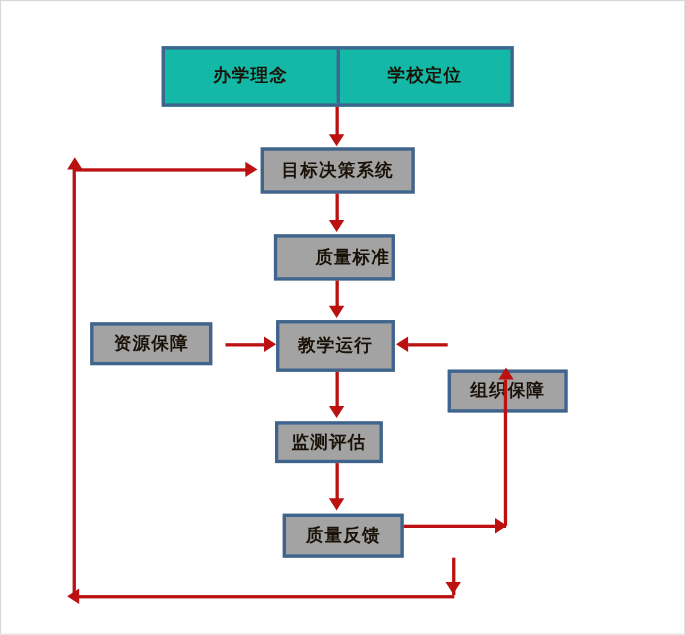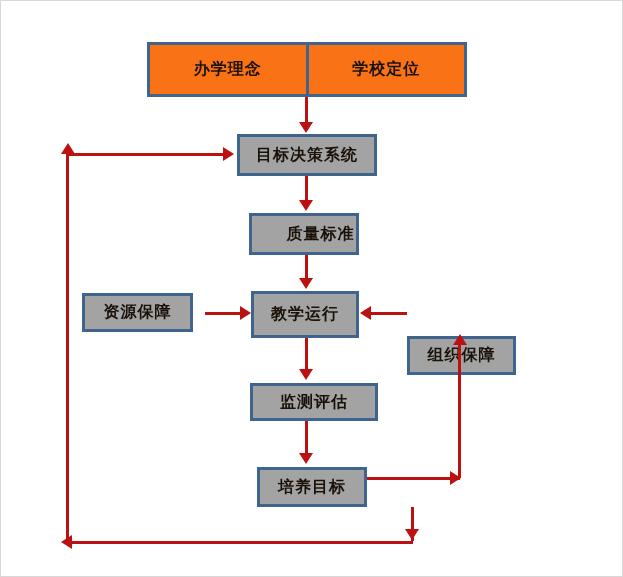--- a/index.html
+++ b/index.html
@@ -37,21 +37,21 @@
 
   
   .trio {
     position: absolute;
     left: 146px;
     top: 41px;
     width: 320px;
     height: 55px;
     box-sizing: border-box;
     border: 3px solid #3f648e;
-    background: #f97316;
+    background: #14b8a6;
     display: flex;
     text-align: right;
   }
   .trio .cell {
     flex: 1 1 0;
     display: flex;
     align-items: center;
     justify-content: center;
     color: #1a1208;
     font-weight: bold;
@@ -109,23 +109,23 @@
   <div class="node green" style="left:236px; top:133px; width:140px; height:42px;">目标决策系统</div>
 
   <div class="node green" style="left:248px; top:212px; width:110px; height:42px;padding-left:33px;">质量标准</div>
 
   <div class="node green" style="left:81px; top:292px; width:111px; height:39px;font-family:Liberation Serif, serif;">资源保障</div>
 
   <div class="node green" style="left:250px; top:290px; width:108px; height:47px;">教学运行</div>
 
   <div class="node green" style="left:406px; top:292px; width:109px; height:39px;margin-top:43px;">组织保障</div>
 
-  <div class="node green" style="left:249px; top:382px; width:128px; height:38px;">监测评估</div>
+  <div class="node green" style="left:249px; top:382px; width:98px; height:38px;">监测评估</div>
 
-  <div class="node green" style="left:256px; top:466px; width:110px; height:40px;">培养目标</div>
+  <div class="node green" style="left:256px; top:466px; width:110px; height:40px;">质量反馈</div>
 
   <div class="seg v" style="left:304px; top:96px; height:27px;"></div>
   <div class="arrow down" style="left:298px; top:121px;"></div>
 
   <div class="seg v" style="left:304px; top:175px; height:26px;"></div>
   <div class="arrow down" style="left:298px; top:199px;"></div>
 
   <div class="seg v" style="left:304px; top:254px; height:24px;"></div>
   <div class="arrow down" style="left:298px; top:277px;"></div>
 

